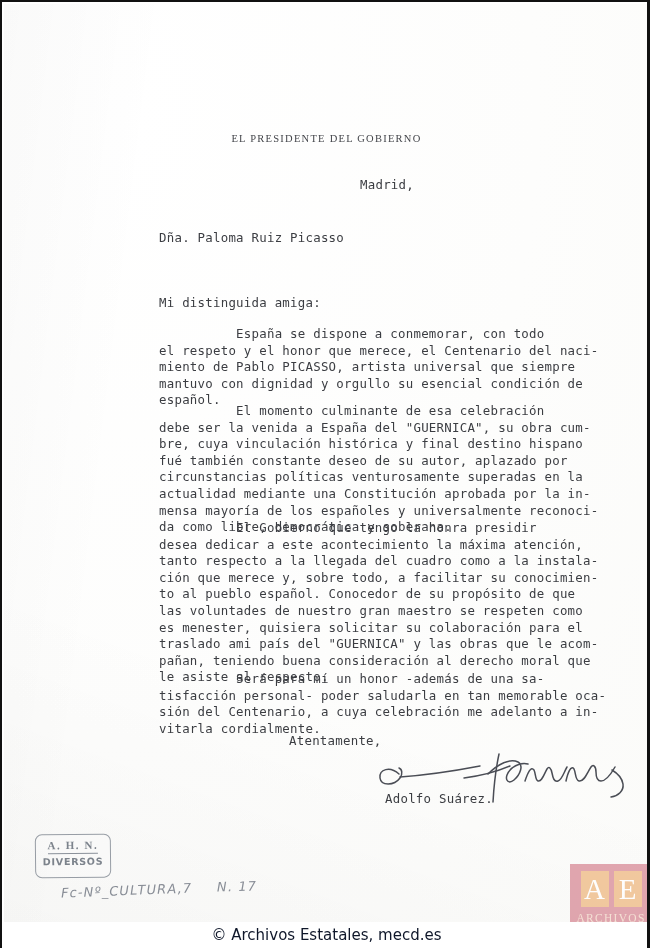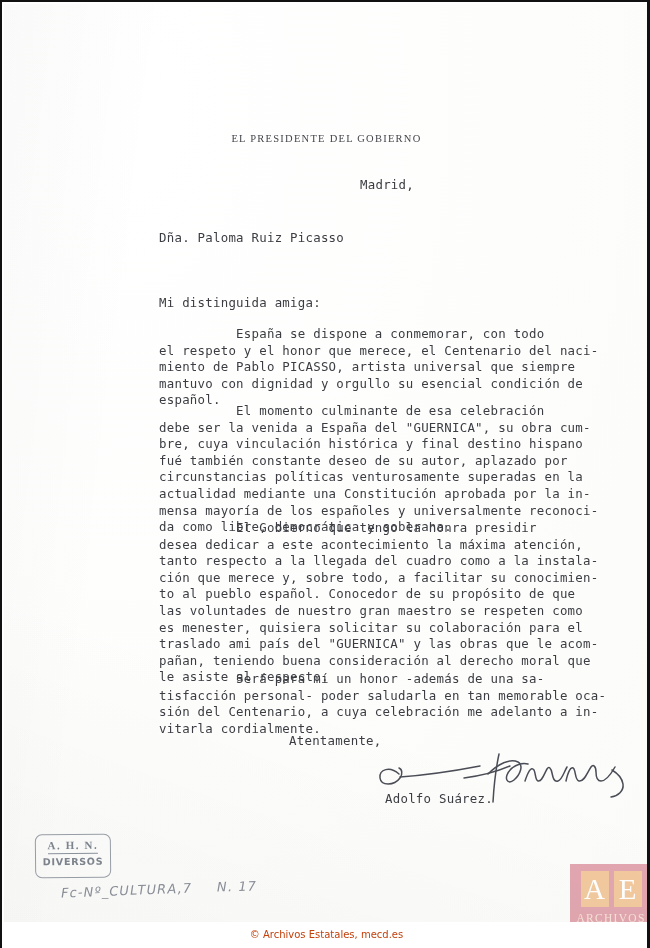--- a/index.html
+++ b/index.html
@@ -191,22 +191,22 @@
     position: absolute;
     left: 2px;
     top: 920px;
     width: 645px;
     height: 26px;
     background: #ffffff;
     text-align: center;
   }
   #footer .credit {
     font-family: "DejaVu Sans", "Liberation Sans", sans-serif;
-    font-size: 10px;
-    color: #c2410c;
+    font-size: 15px;
+    color: #0f172a;
     line-height: 26px;
   }
 </style>
 </head>
 <body>
 
 <div id="page">
 
   <div id="sheet">
 

